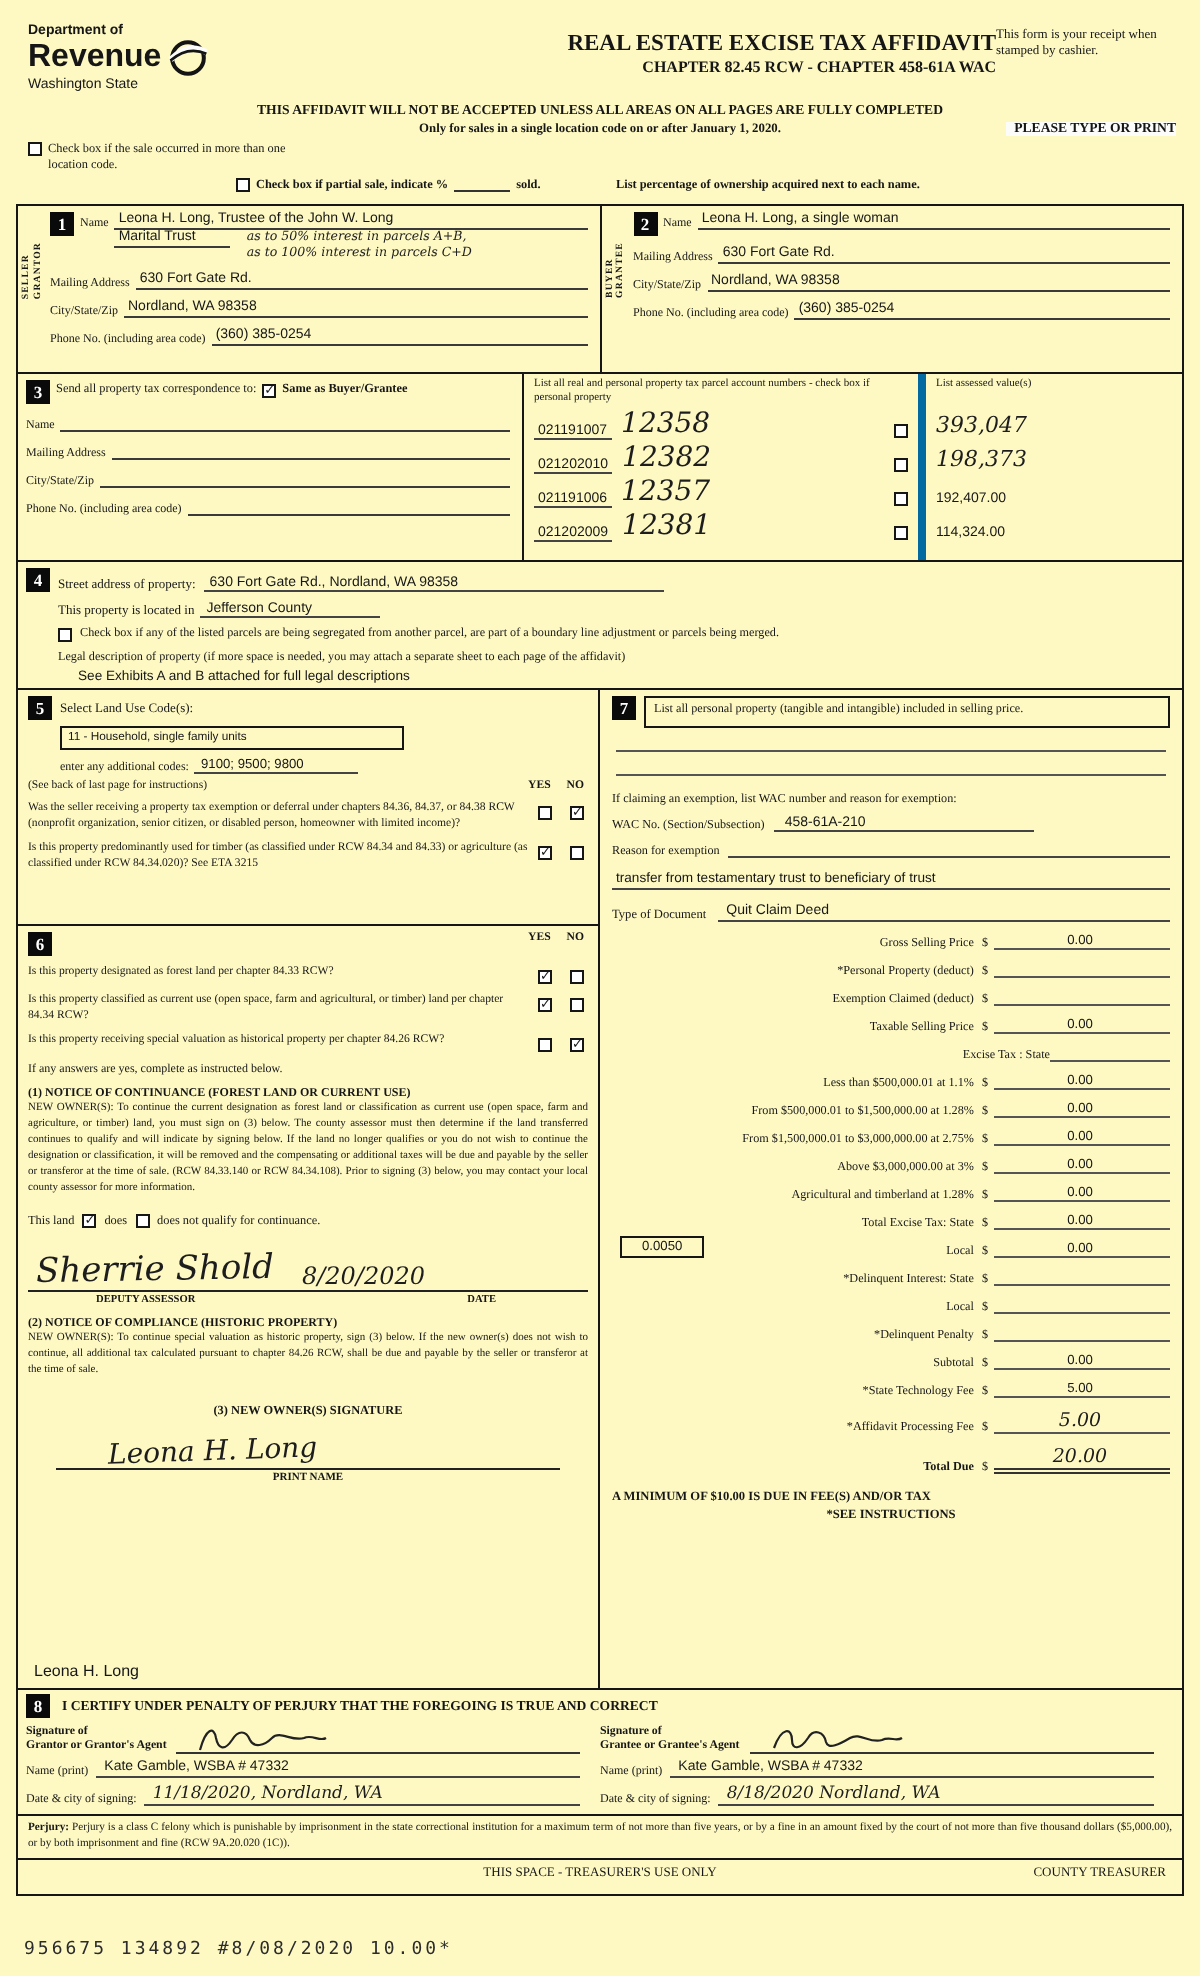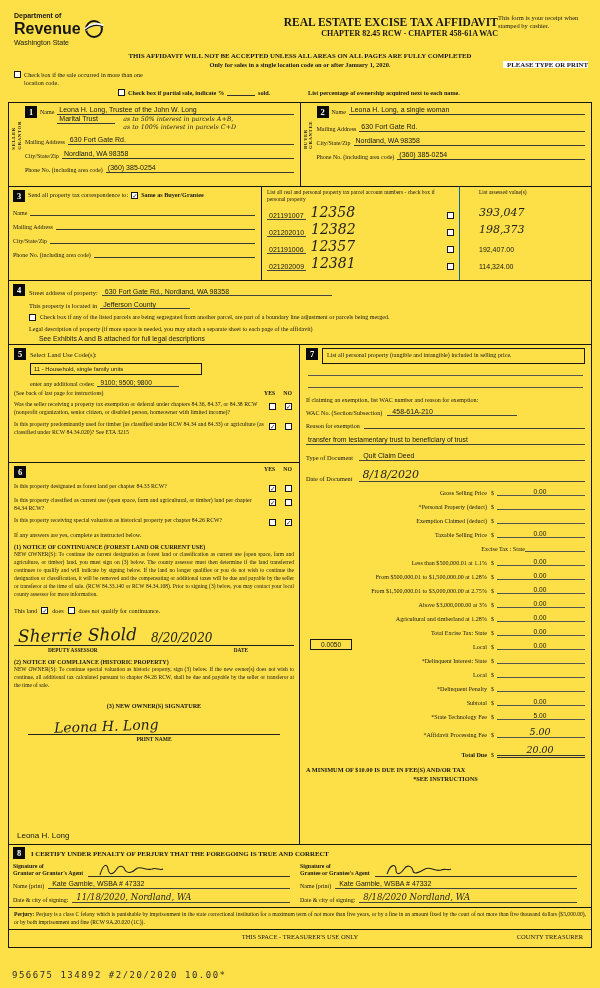--- a/index.html
+++ b/index.html
@@ -1,17 +1,17 @@
 <!DOCTYPE html>
 <html><head>
 <meta charset="utf-8">
 <style>
 *{box-sizing:border-box;margin:0;padding:0}
 html,body{background:#ffffff}
-.page{position:relative;width:600px;height:988px;background:#fde047;font-family:"Liberation Serif",serif;color:#161616;overflow:hidden}
+.page{position:relative;width:600px;height:988px;background:#fef9c3;font-family:"Liberation Serif",serif;color:#161616;overflow:hidden}
 .b{font-weight:bold}
 .hand{font-family:"DejaVu Serif",serif;font-style:italic;color:#1d1d1d}
 .cb{display:inline-block;flex:none;width:7px;height:7px;border:1px solid #161616;font-size:6.5px;line-height:6px;text-align:center;vertical-align:-1px;background:#fff}
 .numbox{display:inline-flex;flex:none;align-items:center;justify-content:center;width:12px;height:12px;background:#0a0a0a;color:#fff;font-size:8.5px;font-weight:bold}
 
 .hdr{position:absolute;top:12px;left:14px;right:10px;display:flex}
 .logo{width:118px}
 .logo .dept{font-size:7px;font-weight:bold;font-family:"Liberation Sans",sans-serif}
 .logo-row{display:flex;align-items:center;gap:3px}
 .logo .rev{font-size:16px;font-weight:bold;font-family:"Liberation Sans",sans-serif}
@@ -42,21 +42,21 @@
 .nv1{border-bottom:1px solid #3a3a3a;font-size:7px;padding:0 2px;font-family:"Liberation Sans",sans-serif;min-height:9px}
 .nv2row{display:flex;align-items:flex-start;gap:8px}
 .nv2{font-size:7px;border-bottom:1px solid #3a3a3a;padding:0 2px;min-width:58px;font-family:"Liberation Sans",sans-serif;min-height:9px}
 .hand-notes{font-size:6.3px;line-height:1.25}
 .fline{display:flex;align-items:flex-end;gap:3px;margin-top:5px}
 .fval{flex:1;border-bottom:1px solid #3a3a3a;font-size:7px;padding:0 2px;min-height:9px;font-family:"Liberation Sans",sans-serif}
 
 .sec3{display:flex;height:94px;border-bottom:1px solid #161616;flex:none}
 .s3c1{width:252px;padding:3px 6px 2px 4px}
 .s3c2{width:198px;border-left:1px solid #161616;padding:2px 5px}
-.s3c3{flex:1;border-left:1px solid #0369a1;padding:2px 19px}
+.s3c3{flex:1;border-left:4px solid #0369a1;padding:2px 5px}
 .s3head{display:flex;gap:3px;align-items:flex-start;font-size:6.2px}
 .s3head .txt{padding-top:1px}
 .s3hdr{font-size:5.5px;line-height:1.25}
 .prow{height:17px;display:flex;align-items:flex-end;gap:5px}
 .pnum{font-size:7px;border-bottom:1px solid #444;padding:0 2px;font-family:"Liberation Sans",sans-serif}
 .phand{font-size:14px}
 .prow .cb{margin-left:auto;margin-bottom:1px}
 .vrow{height:17px;display:flex;align-items:flex-end}
 .aval-hand{font-size:11px}
 .aval{font-size:7px;font-family:"Liberation Sans",sans-serif}
@@ -439,24 +439,20 @@
         </div>
         <div class="reason-row">
           <span>Reason for exemption</span>
           <span class="reason-blank"></span>
         </div>
         <div class="reason-val">transfer from testamentary trust to beneficiary of trust</div>
         <div class="doc-row">
           <span>Type of Document</span>
           <span class="docval">Quit Claim Deed</span>
         </div>
-        <div class="doc-row">
-          <span>Date of Document</span>
-          <span class="docval hand">8/18/2020</span>
-        </div>
 
         <div class="mline">
           <span class="mlbl">Gross Selling Price</span>
           <span class="mdollar">$</span>
           <span class="mval">0.00</span>
         </div>
         <div class="mline">
           <span class="mlbl">*Personal Property (deduct)</span>
           <span class="mdollar">$</span>
           <span class="mval"></span>
@@ -608,14 +604,14 @@
     </div>
 
     <div class="spacer"></div>
 
     <div class="treasurer">
       <span class="tspace">THIS SPACE - TREASURER'S USE ONLY</span>
       <span class="ctreas">COUNTY TREASURER</span>
     </div>
   </div>
 
-  <div class="receipt-stamp">956675 134892 #2/20/2020 10.00*</div>
+  <div class="receipt-stamp">956675 134892 #8/08/2020 10.00*</div>
 </div>
 
 </body></html>

